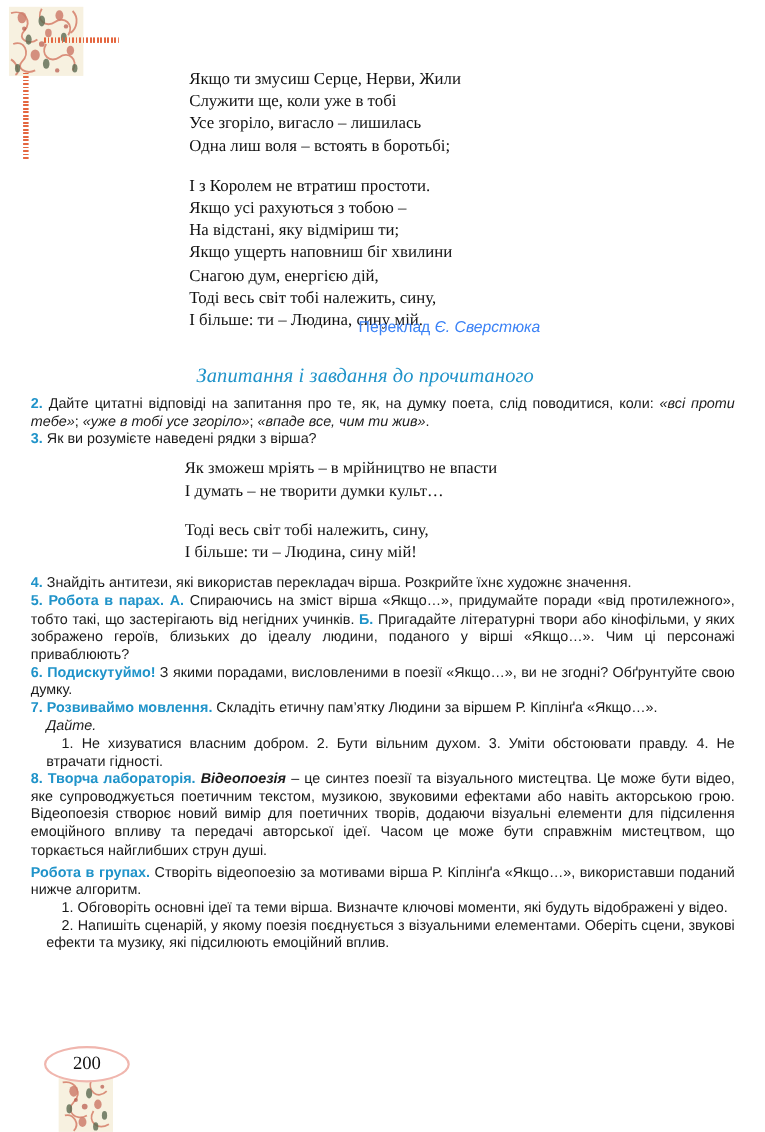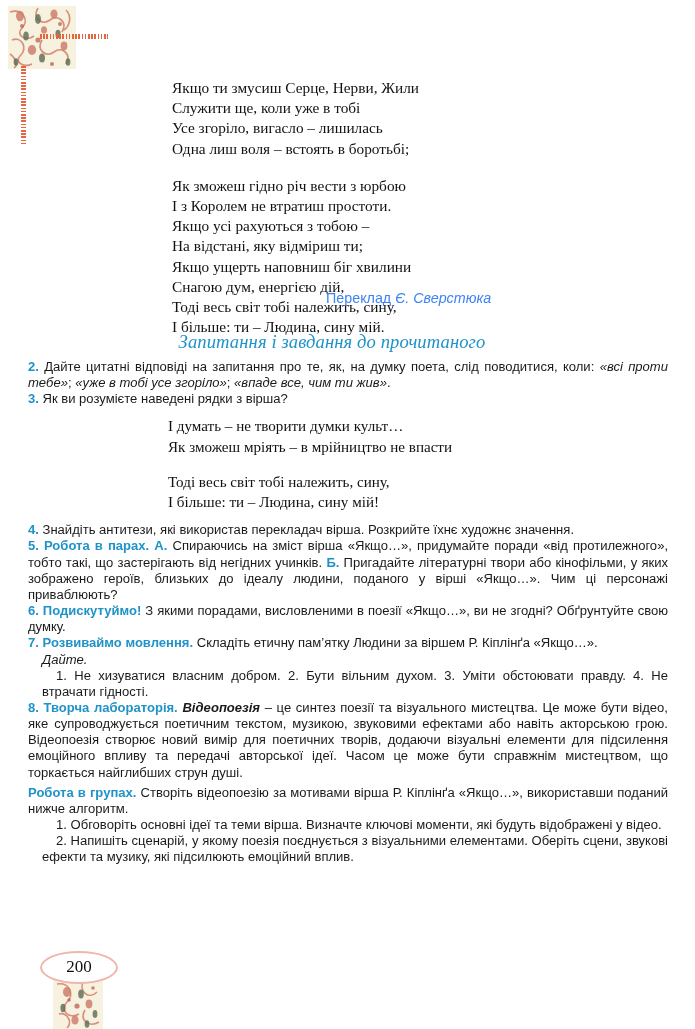--- a/index.html
+++ b/index.html
@@ -46,21 +46,21 @@
     background: repeating-linear-gradient(
         to bottom,
         #e4663f 0px, #e4663f 1.6px,
         rgba(255,255,255,0) 1.6px, rgba(255,255,255,0) 3.2px);
   }
 
   
   #poem-block {
     position: absolute;
     left: 172px;
-    top: 78px;
+    top: 62px;
     font-family: "Liberation Serif", serif;
     font-size: 15.3px;
     line-height: 20.2px;
     color: #111;
     white-space: nowrap;
   }
   .poem-stanza { margin-bottom: 17px; }
   .poem-stanza:last-of-type { margin-bottom: 0; }
   .poem-line { display: block; }
 
@@ -203,21 +203,20 @@
 <div class="dash-line-v"></div>
 
 <div id="poem-block">
   <div class="poem-stanza">
     <span class="poem-line">Якщо ти змусиш Серце, Нерви, Жили</span>
     <span class="poem-line">Служити ще, коли уже в тобі</span>
     <span class="poem-line">Усе згоріло, вигасло – лишилась</span>
     <span class="poem-line">Одна лиш воля – встоять в боротьбі;</span>
   </div>
   <div class="poem-stanza">
-    <span class="poem-line">Як зможеш гідно річ вести з юрбою</span>
     <span class="poem-line">І з Королем не втратиш простоти.</span>
     <span class="poem-line">Якщо усі рахуються з тобою –</span>
     <span class="poem-line">На відстані, яку відміриш ти;</span>
     <span class="poem-line">Якщо ущерть наповниш біг хвилини</span>
     <span class="poem-line">Снагою дум, енергією дій,</span>
     <span class="poem-line">Тоді весь світ тобі належить, сину,</span>
     <span class="poem-line">І більше: ти – Людина, сину мій.</span>
   </div>
 </div>
 
@@ -228,22 +227,22 @@
 <div id="tasks">
 
 
   <p><span class="num">2.</span><span> Дайте цитатні відповіді на запитання про те, як, на думку поета, слід поводитися, коли: </span><span class="ital">«всі проти тебе»</span><span>; </span><span class="ital">«уже в тобі усе згоріло»</span><span>; </span><span class="ital">«впаде все, чим ти жив»</span><span>.</span></p>
 
   <p><span class="num">3.</span><span> Як ви розумієте наведені рядки з вірша?</span></p>
 
   <div class="verse-pre"></div>
   <div class="verse">
     <div class="verse-stanza">
+      <span class="poem-line">Як зможеш мріять – в мрійництво не впасти</span>
       <span class="poem-line">І думать – не творити думки культ…</span>
-      <span class="poem-line">Як зможеш мріять – в мрійництво не впасти</span>
     </div>
     <div class="verse-gap"></div>
     <div class="verse-stanza">
       <span class="poem-line">Тоді весь світ тобі належить, сину,</span>
       <span class="poem-line">І більше: ти – Людина, сину мій!</span>
     </div>
   </div>
   <div class="verse-post"></div>
 
   <p><span class="num">4.</span><span> Знайдіть антитези, які використав перекладач вірша. Розкрийте їхнє художнє значення.</span></p>

